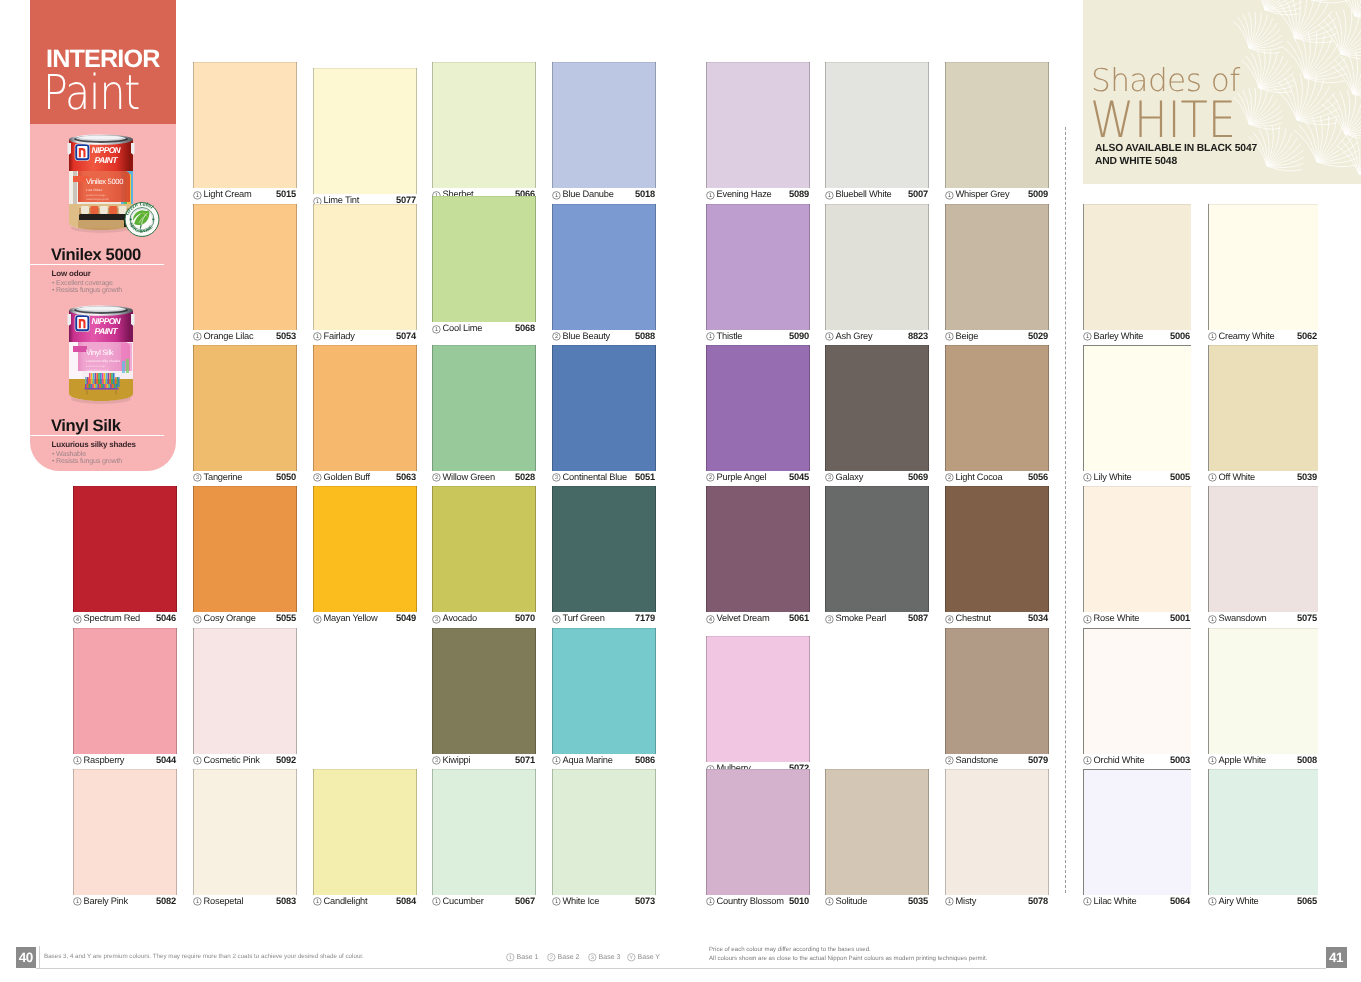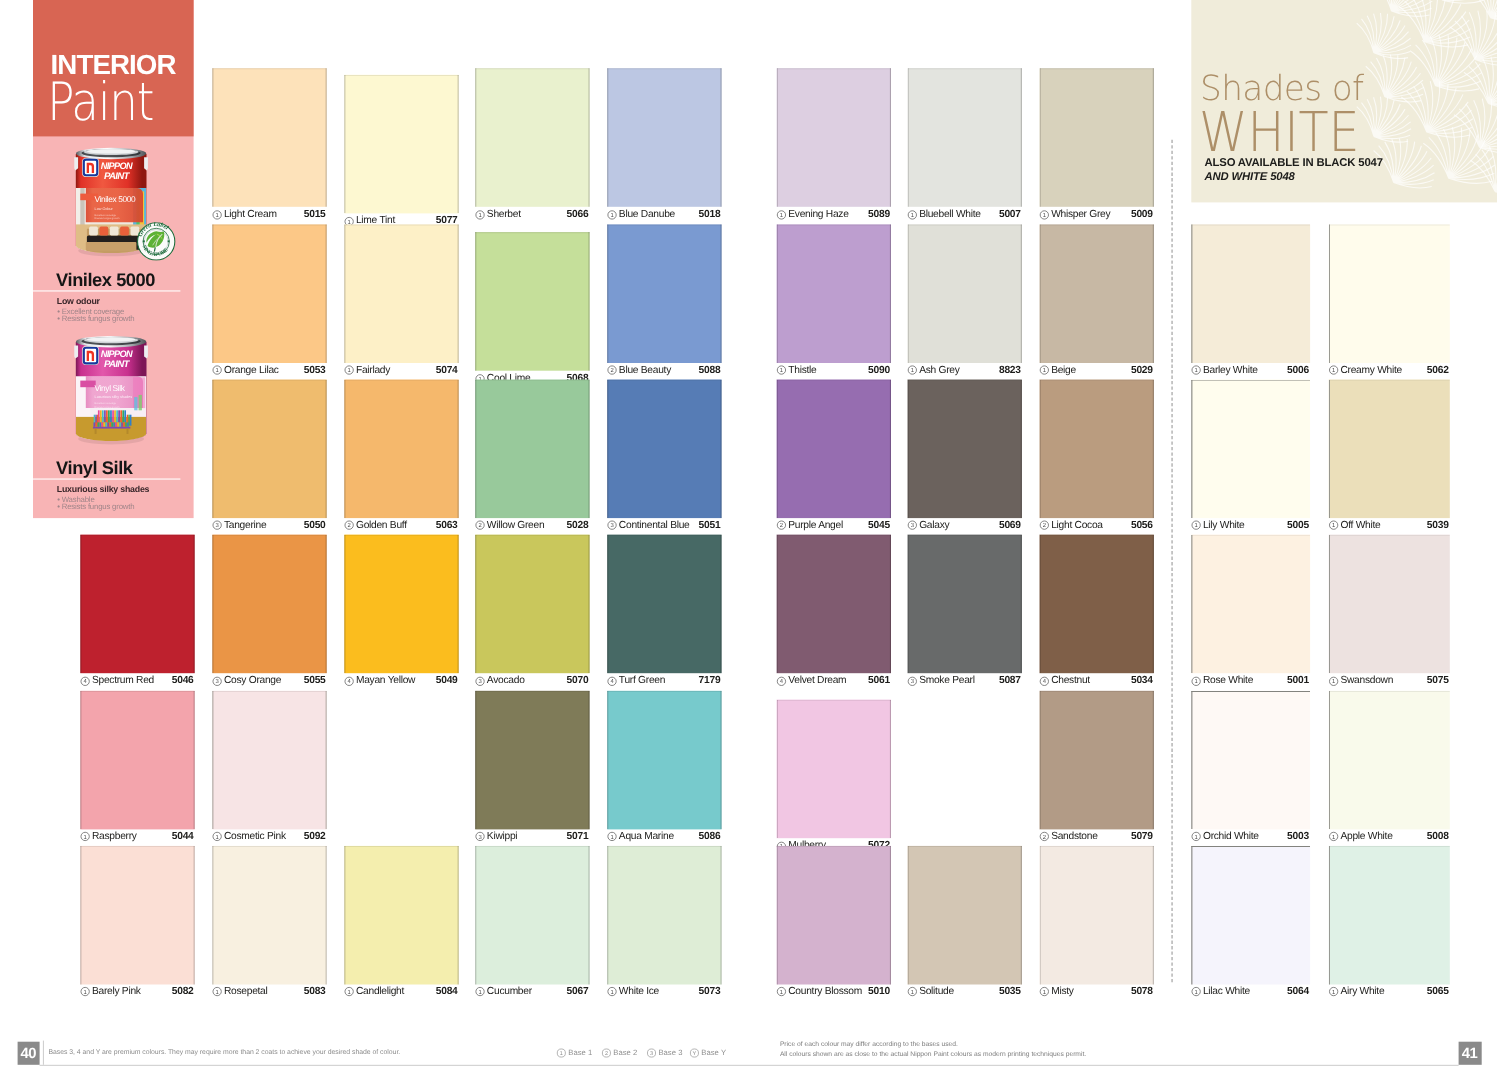--- a/index.html
+++ b/index.html
@@ -3,21 +3,21 @@
 <meta charset="utf-8">
 <style>
   html,body{margin:0;padding:0;background:#fff;}
   body{width:1361px;height:982px;position:relative;overflow:hidden;
        font-family:"Liberation Sans",sans-serif;-webkit-font-smoothing:antialiased;
        text-rendering:geometricPrecision;}
   *{-webkit-font-smoothing:antialiased;}
   .stage{position:absolute;left:0;top:0;width:1361px;height:982px;}
 
   
-  #sidebar{position:absolute;left:30px;top:0;width:146px;height:471px;background:#F8B4B5;}
+  #sidebar{position:absolute;left:30px;top:0;width:146px;height:471px;background:#F8B4B5;border-radius:29px;}
   #sidebar-header{position:absolute;left:0;top:0;width:146px;height:124px;background:#D86553;}
   #st-top{position:absolute;left:16px;top:50px;font-size:25.2px;font-weight:bold;color:#fff;
           letter-spacing:-0.85px;line-height:19px;}
   #st-bottom{position:absolute;left:13px;top:74.5px;font-size:48px;color:#fff;line-height:36.6px;
              font-weight:300;letter-spacing:-1.2px;font-family:"DejaVu Sans",sans-serif;
              transform:scaleX(0.855);transform-origin:left top;}
 
   .product{position:absolute;left:0;width:146px;}
   .can-wrap{position:absolute;left:0;top:0;width:146px;height:110px;}
   .pname{position:absolute;left:21px;font-size:16.6px;font-weight:bold;color:#151515;letter-spacing:-.4px;line-height:1;}
@@ -40,21 +40,21 @@
   #white-panel{position:absolute;left:1083px;top:0;width:278px;height:184px;background:#F0ECDA;overflow:hidden;}
   #wp-h1{position:absolute;left:8px;top:70px;font-size:31.5px;color:#AD8F68;font-weight:300;
          font-family:"DejaVu Sans",sans-serif;line-height:23px;letter-spacing:-0.6px;
          transform:scaleX(0.99);transform-origin:left top;}
   #wp-h2{position:absolute;left:7px;top:102px;font-size:50px;color:#AD8F68;font-weight:300;
          font-family:"DejaVu Sans",sans-serif;line-height:36px;letter-spacing:-0.2px;
          transform:scaleX(0.895);transform-origin:left top;}
   #wp-n1{position:absolute;left:12px;top:144.5px;font-size:10.3px;color:#1d1d1b;font-weight:bold;
          letter-spacing:-.15px;line-height:7.5px;white-space:nowrap;}
   #wp-n2{position:absolute;left:12px;top:158px;font-size:10.3px;color:#1d1d1b;font-weight:bold;
-         letter-spacing:-.15px;line-height:7.5px;white-space:nowrap;font-style:italic;}
+         letter-spacing:-.15px;line-height:7.5px;white-space:nowrap;}
   #dashed{position:absolute;left:1064.5px;top:127px;width:0;height:766px;
           border-left:1.2px dashed #9a9a9a;}
 
   
   #footer-rule{position:absolute;left:36px;top:967.5px;width:1290px;height:1px;background:#d0d0d0;}
   #pg-left{position:absolute;left:15.5px;top:947px;width:20.5px;height:21px;background:#8a8a8a;color:#fff;
            font-size:13.5px;font-weight:bold;text-align:center;line-height:21px;letter-spacing:-0.4px;}
   #pg-right{position:absolute;left:1325.5px;top:947px;width:21px;height:21px;background:#8a8a8a;color:#fff;
             font-size:13.5px;font-weight:bold;text-align:center;line-height:21px;letter-spacing:-0.4px;}
   #fl-rule{position:absolute;left:38.5px;top:946px;width:1px;height:22px;background:#d0d0d0;}
@@ -367,21 +367,21 @@
       <div class="chip" style="width:104px;background:#FDF0C7"></div>
       <div class="lab" style="width:104px">
         <svg class="num" viewBox="0 0 10 10">
           <circle cx="5" cy="5" r="4.3" fill="none" stroke="#6a6a6a" stroke-width="0.85"></circle>
           <text x="5" y="7.15" text-anchor="middle" font-family="Liberation Sans,sans-serif" font-size="6.1" fill="#4a4a4a">1</text>
         </svg>
         <div class="nm">Fairlady</div>
         <div class="cd">5074</div>
       </div>
     </div>
-<div class="sw" style="left:432px;top:211px;width:104px;height:161px">
+<div class="sw" style="left:432px;top:196px;width:104px;height:161px">
       <div class="chip" style="width:104px;background:#C5DF9A"></div>
       <div class="lab" style="width:104px">
         <svg class="num" viewBox="0 0 10 10">
           <circle cx="5" cy="5" r="4.3" fill="none" stroke="#6a6a6a" stroke-width="0.85"></circle>
           <text x="5" y="7.15" text-anchor="middle" font-family="Liberation Sans,sans-serif" font-size="6.1" fill="#4a4a4a">1</text>
         </svg>
         <div class="nm">Cool Lime</div>
         <div class="cd">5068</div>
       </div>
     </div>

